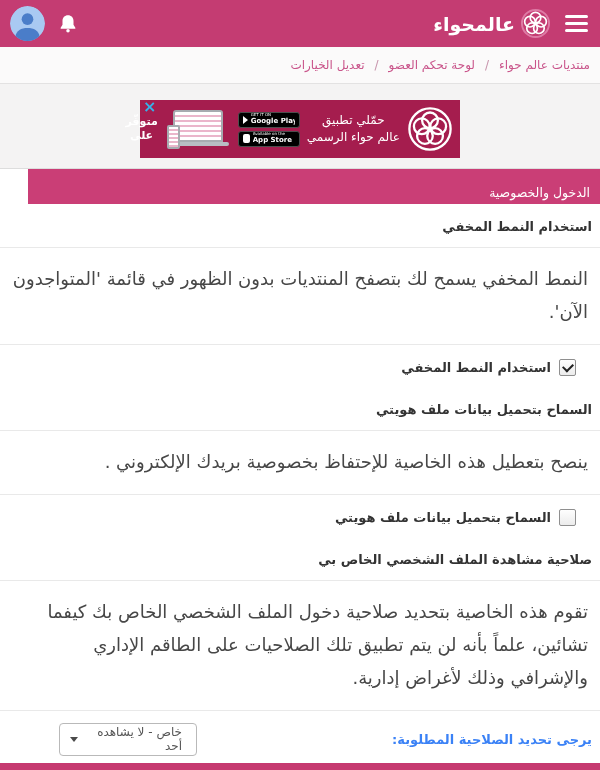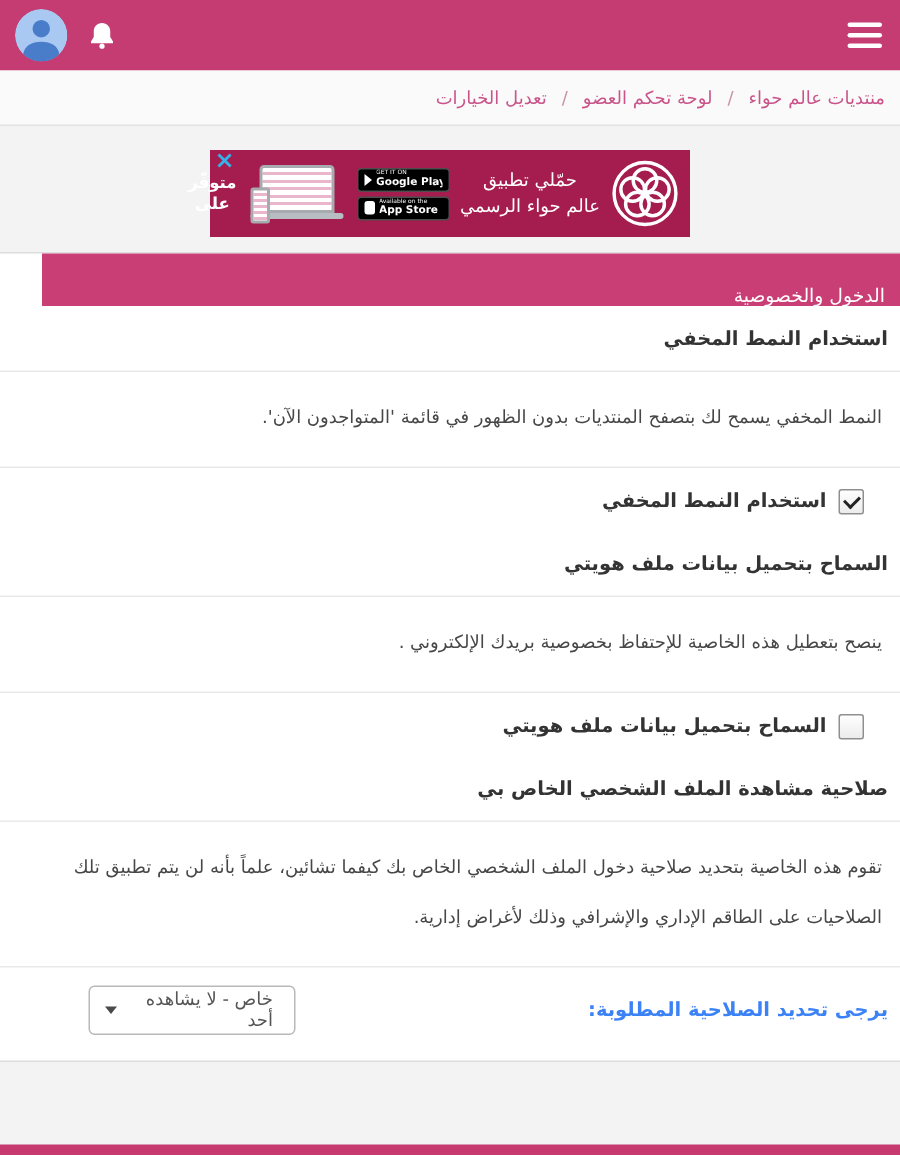--- a/index.html
+++ b/index.html
@@ -39,23 +39,23 @@
   .laptop { position:relative; width:66px; height:44px; flex:none; }
   .laptop .screen { position:absolute; top:3px; right:8px; width:50px; height:32px; background:#fff; border:2px solid #a7abb0; border-radius:3px 3px 0 0;
       background-image:repeating-linear-gradient(180deg,#fff 0 3px,#eab6cb 3px 5px); }
   .laptop .base { position:absolute; bottom:5px; right:2px; width:62px; height:4px; background:#b8bdc3; border-radius:2px; }
   .laptop .phone { position:absolute; bottom:2px; left:2px; width:13px; height:24px; background:#fff; border:2px solid #a7abb0; border-radius:2px;
       background-image:repeating-linear-gradient(180deg,#fff 0 2px,#eab6cb 2px 4px); }
   .ad-avail { color:#fff; font-weight:bold; font-size:11px; line-height:1.3; text-align:center; white-space:nowrap; }
 
   
   .card { background:#fff; border-top:1px solid #ddd; border-bottom:1px solid #ddd; }
-  .panel-bar { height:35px; background:#ca3e76; color:#fff; font-size:12.5px; display:flex; align-items:flex-end; padding:0 10px;margin-left:28px; }
+  .panel-bar { height:35px; background:#ca3e76; color:#fff; font-size:12.5px; display:flex; align-items:flex-start; padding:16px 10px;margin-left:28px; }
   .row-heading { font-weight:bold; color:#333; font-size:13px; padding:15px 8px 13px; border-bottom:1px solid #e9e9e9; }
-  .row-desc { color:#474747; font-size:12px; line-height:33px; padding:14px 12px 16px; border-bottom:1px solid #e9e9e9; }
+  .row-desc { color:#474747; font-size:18px; line-height:33px; padding:14px 12px 16px; border-bottom:1px solid #e9e9e9; }
   .row-desc p + p { margin-top:16px; }
   .row-check { display:flex; align-items:center; gap:8px; padding:14px 24px 11px; cursor:pointer; }
   .cb { width:17px; height:17px; border:1px solid #8f8f8f; border-radius:2px; background:linear-gradient(#fefefe,#ececec); position:relative; flex:none; }
   .cb.checked::after { content:""; position:absolute; left:3px; top:3px; width:8px; height:5px; border-left:2px solid #222; border-bottom:2px solid #222; transform:rotate(-45deg); }
   .cb-label { font-weight:bold; color:#333; font-size:13px; }
   .row-select { display:flex; align-items:center; justify-content:space-between; height:62px; padding:0 8px 6px 16px; }
   .select-label { font-weight:bold; color:#3b82f6; font-size:13px; }
   .select { width:138px; height:33px; background:#fff; border:1px solid #b9b9b9; border-radius:4px; display:flex; align-items:center; justify-content:space-between; padding:0 14px 0 10px; cursor:pointer; color:#555; font-size:12px;margin-left:43px; }
   .select .arrow { width:0; height:0; border-top:5px solid #4a4a4a; border-left:4px solid transparent; border-right:4px solid transparent; }
 
@@ -67,20 +67,33 @@
 
 <div class="page">
 
   <div class="topbar">
     <div class="topbar-group">
       <div class="hamburger">
           <i></i>
           <i></i>
           <i></i>
         </div>
+      <div class="logo">
+        <svg class="logo-flower" viewBox="0 0 48 48">
+          <circle cx="24" cy="24" r="21" fill="none" stroke="#de7ba5" stroke-width="3"></circle>
+          <g fill="none" stroke="#ffffff" stroke-width="2.6">
+            <circle cx="24" cy="15" r="8.2"></circle>
+            <circle cx="15.4" cy="21.2" r="8.2"></circle>
+            <circle cx="18.7" cy="31.3" r="8.2"></circle>
+            <circle cx="29.3" cy="31.3" r="8.2"></circle>
+            <circle cx="32.6" cy="21.2" r="8.2"></circle>
+          </g>
+        </svg>
+        <span class="logo-text">عالمحواء</span>
+      </div>
     </div>
     <div class="topbar-group">
       <svg class="bell" viewBox="0 0 24 24">
         <path fill="#fff" d="M12 2.5c-3.6 0-6 2.6-6 6.2v4.1L4 16v1.2h16V16l-2-3.2V8.7c0-3.6-2.4-6.2-6-6.2z"></path>
         <circle cx="12" cy="19.4" r="1.9" fill="#fff"></circle>
       </svg>
       <div class="avatar">
         <svg viewBox="0 0 36 36" width="35" height="35">
           <circle cx="18" cy="18" r="18" fill="#a9c9f2"></circle>
           <circle cx="18" cy="13.5" r="6" fill="#4a7dc9"></circle>

